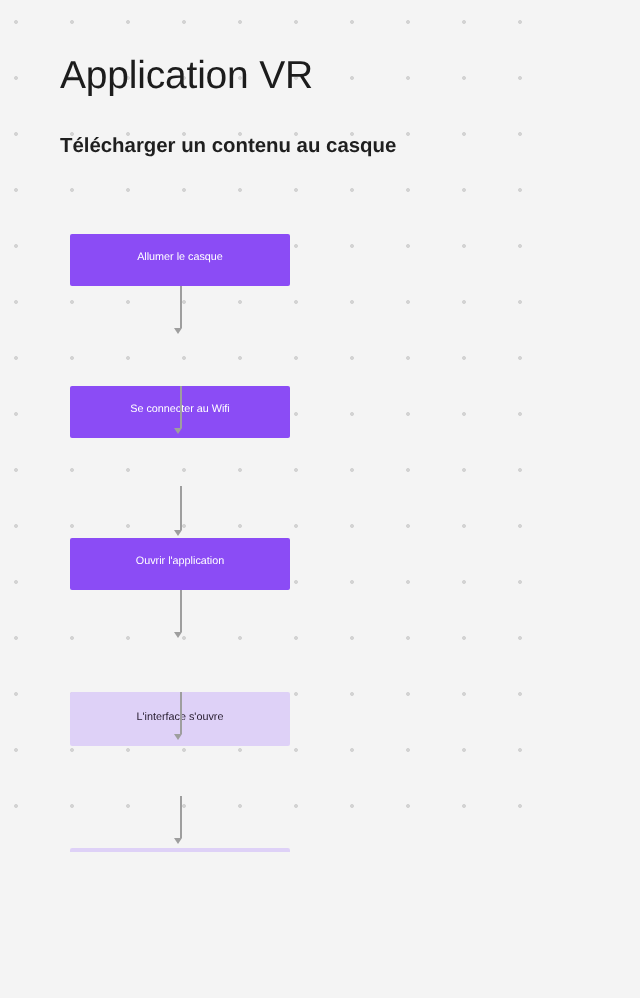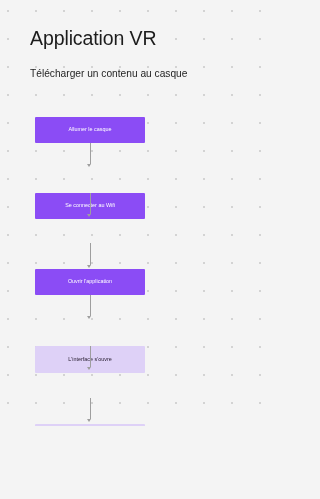--- a/index.html
+++ b/index.html
@@ -36,21 +36,21 @@
     font-size: 19.5px;
     font-weight: 400;
     color: #1c1c1c;
     letter-spacing: -0.1px;
     line-height: 24px;
     margin: 0;
     white-space: nowrap;
   }
   .subtitle {
     font-size: 10.2px;
-    font-weight: 400;
+    font-weight: 700;
     color: #1f1f1f;
     line-height: 14px;
     margin: 17px 0 0 0;
     white-space: nowrap;
   }
   .flow {
     position: absolute;
     left: 0;
     top: 117px;
     width: 263px;

